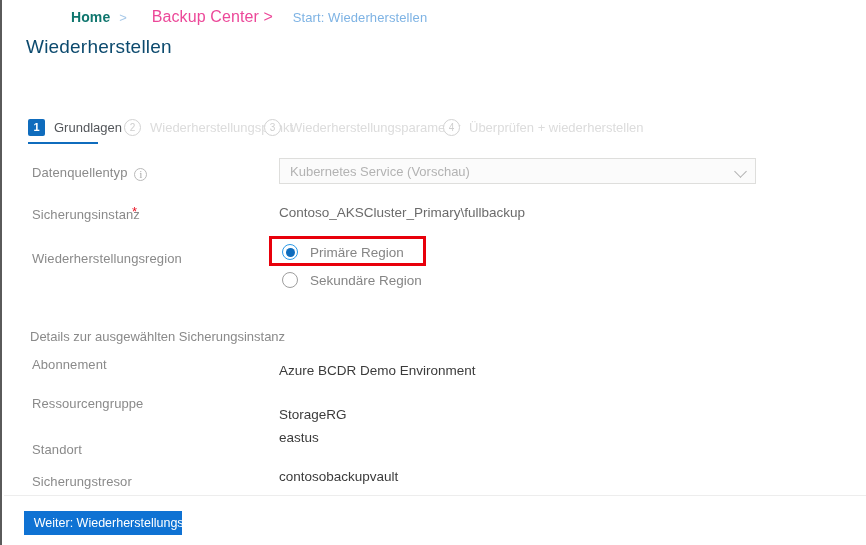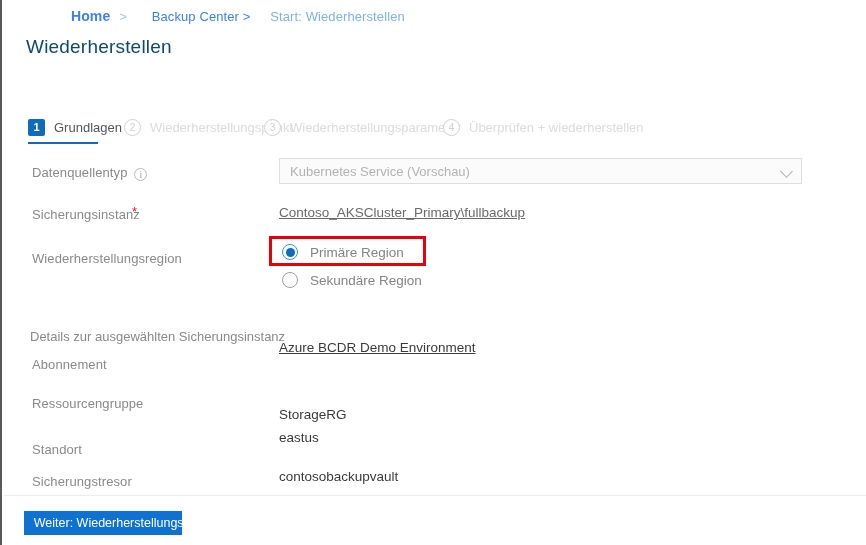--- a/index.html
+++ b/index.html
@@ -20,33 +20,33 @@
   
   .breadcrumb {
     position: absolute;
     left: 24px; top: 8px;
     font-size: 13.5px;
     white-space: nowrap;
     color: #0078d4;
     letter-spacing: .1px;
   }
   .bc-home {
-    color: #3b82f6;
+    color: #0f766e;
     font-weight: bold;
     font-size: 14px;
     padding-left: 45px;
   }
   .bc-sep {
     color: #a6c8e8;
     margin: 0 5px;
     font-size: 13px;
   }
   .bc-link {
-    color: #3b82f6;
-    font-size: 13px;
+    color: #ec4899;
+    font-size: 16px;
     padding-left: 16px;
   }
   .bc-link-2 {
     color: #7eb3e4;
     font-size: 13px;
     margin-left: 16px;
   }
 
   
   .page-title {
@@ -145,21 +145,21 @@
     font-size: 13px;
     position: absolute;
     margin-left: -8px;
     margin-top: -3px;
   }
 
   
   .dropdown {
     position: absolute;
     left: 277px; top: 158px;
-    width: 523px; height: 26px;
+    width: 477px; height: 26px;
     border: 1px solid #dededc;
     background: #fbfbfb;
     display: flex;
     align-items: center;
     padding: 0 8px 0 10px;
   }
   .dropdown-text {
     flex: 1;
     font-size: 13px;
     color: #b3b3b3;
@@ -299,42 +299,42 @@
   </div>
 
   <div class="dropdown">
     <span class="dropdown-text">Kubernetes Service (Vorschau)</span>
     <span class="chev"></span>
   </div>
 
   <div class="flabel" style="left:30px; top:207px;">
     <span>Sicherungsinstanz</span><span class="req-star">*</span>
   </div>
-  <div class="fvalue" style="left:277px; top:205px;text-decoration:underline;">Contoso_AKSCluster_Primary\fullbackup</div>
+  <div class="fvalue" style="left:277px; top:205px;">Contoso_AKSCluster_Primary\fullbackup</div>
 
   <div class="flabel" style="left:30px; top:251px;">Wiederherstellungsregion</div>
 
   <div class="radio-row" style="left:280px; top:244px;">
     <span class="radio-outer checked">
         <span class="radio-dot"></span>
       </span>
     <span class="radio-label">Primäre Region</span>
   </div>
 
   <div class="radio-row" style="left:280px; top:272px;">
     <span class="radio-outer"></span>
     <span class="radio-label">Sekundäre Region</span>
   </div>
 
   <div class="highlight-box"></div>
 
   <div class="details-head">Details zur ausgewählten Sicherungsinstanz</div>
 
   <div class="flabel" style="left:30px; top:357px;">Abonnement</div>
-  <div class="fvalue dark" style="left:277px; top:340px;text-decoration:underline;">Azure BCDR Demo Environment</div>
+  <div class="fvalue dark" style="left:277px; top:363px;">Azure BCDR Demo Environment</div>
 
   <div class="flabel" style="left:30px; top:396px;">Ressourcengruppe</div>
   <div class="fvalue dark" style="left:277px; top:407px;">StorageRG</div>
 
   <div class="flabel" style="left:30px; top:442px;">Standort</div>
   <div class="fvalue dark" style="left:277px; top:430px;">eastus</div>
 
   <div class="flabel" style="left:30px; top:474px;">Sicherungstresor</div>
   <div class="fvalue dark" style="left:277px; top:469px;">contosobackupvault</div>
 

